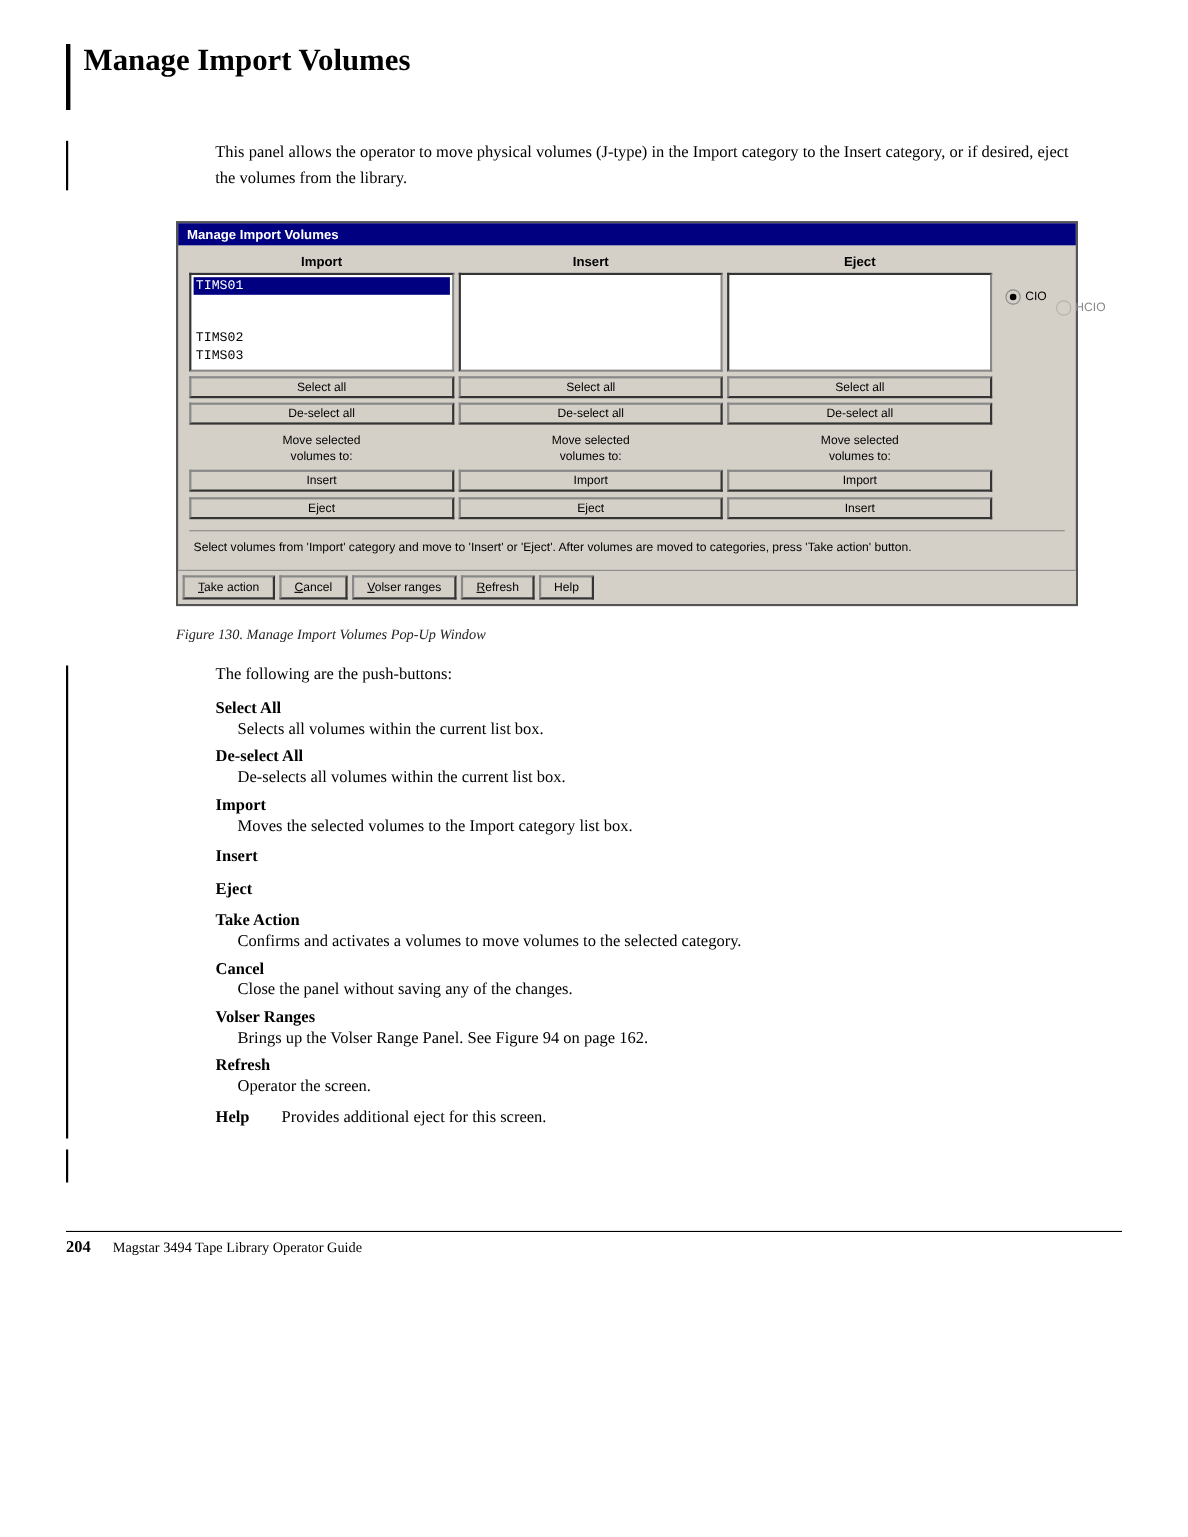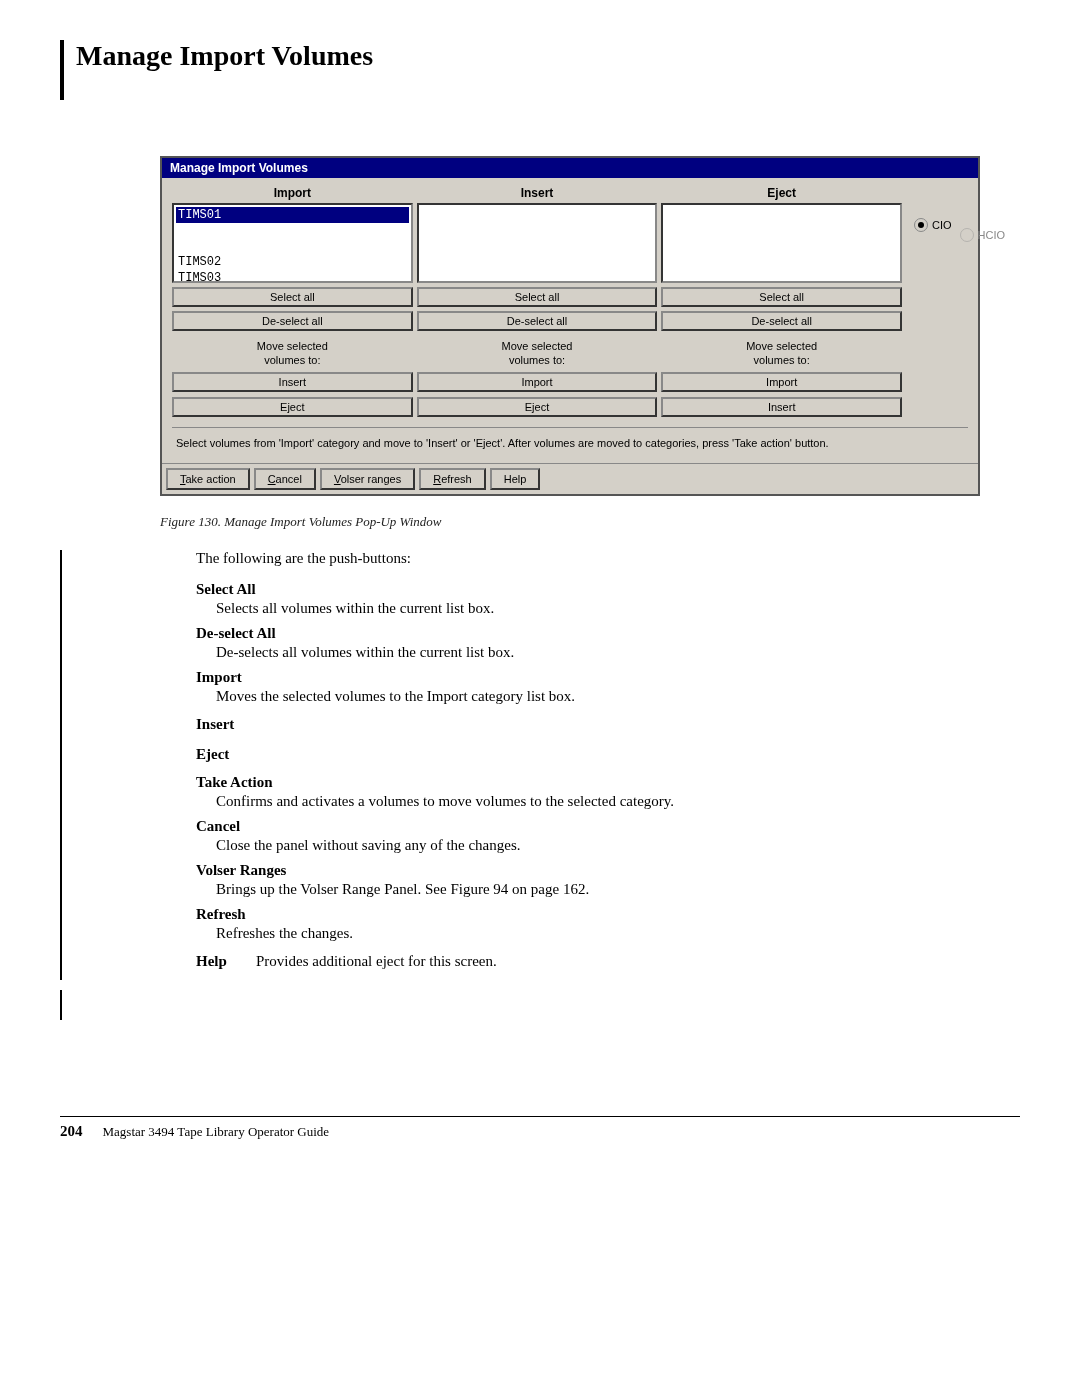--- a/index.html
+++ b/index.html
@@ -51,21 +51,21 @@
     .col-header {
       font-weight: bold;
       text-align: center;
       font-size: 12px;
       margin-bottom: 3px;
     }
 
     .listbox {
       border: 2px inset #888;
       background: #fff;
-      height: 80px;
+      height: 90px;
       overflow-y: auto;
       padding: 2px;
       font-size: 12px;
       font-family: 'Courier New', monospace;
     }
 
     .listbox-item {
       display: block;
       padding: 1px 2px;
     }
@@ -198,21 +198,21 @@
       margin-bottom: 2px;
     }
 
     .term-block .term-def {
       display: block;
       margin-left: 20px;
     }
 
     .page-footer {
       position: relative;
-      margin-top: 96px;
+      margin-top: 44px;
       border-top: 1px solid #000;
       padding-top: 6px;
       font-size: 13px;
       display: flex;
       align-items: baseline;
       gap: 20px;
     }
 
     .page-num {
       font-weight: bold;
@@ -222,20 +222,23 @@
 </head>
 <body>
 
 <div style="display:flex; align-items:stretch; margin-bottom: 28px;">
   <div style="width:4px; background:#000; margin-right:12px;"></div>
   <h1 class="page-title" style="border-left:none; padding-left:0; font-size:28px; font-weight:bold;">Manage Import Volumes</h1>
 </div>
 
 <div style="display:flex; margin-bottom:28px;">
   <div style="width:2px; background:#000; margin-right:14px; margin-left:0;"></div>
+  <div style="margin-left:120px; margin-right:40px;">
+    <p style="font-size:15px; line-height:1.5;">This panel allows the operator to move physical volumes (J-type) in the Import category to the Insert category, or if desired, eject the volumes from the library.</p>
+  </div>
 </div>
 
 <div class="popup-wrapper">
   <div class="popup">
     <div class="popup-titlebar">Manage Import Volumes</div>
     <div class="popup-body">
 
       <div style="display:flex; gap:4px; margin-bottom:0;">
 
         <div style="flex:1; display:flex; flex-direction:column;">
@@ -363,21 +366,21 @@
       <span class="term-def">Close the panel without saving any of the changes.</span>
     </div>
 
     <div class="term-block" style="margin-bottom:8px;">
       <span class="term-label">Volser Ranges</span>
       <span class="term-def">Brings up the Volser Range Panel. See Figure 94 on page 162.</span>
     </div>
 
     <div class="term-block" style="margin-bottom:8px;">
       <span class="term-label">Refresh</span>
-      <span class="term-def">Refreshes the changes.</span>
+      <span class="term-def">Operator the screen.</span>
     </div>
 
     <div style="display:flex; margin-bottom:8px; line-height:1.5;">
       <span style="font-weight:bold; min-width:60px;">Help</span>
       <span>Provides additional eject for this screen.</span>
     </div>
   </div>
 </div>
 
 <div style="display:flex; height:30px;">

